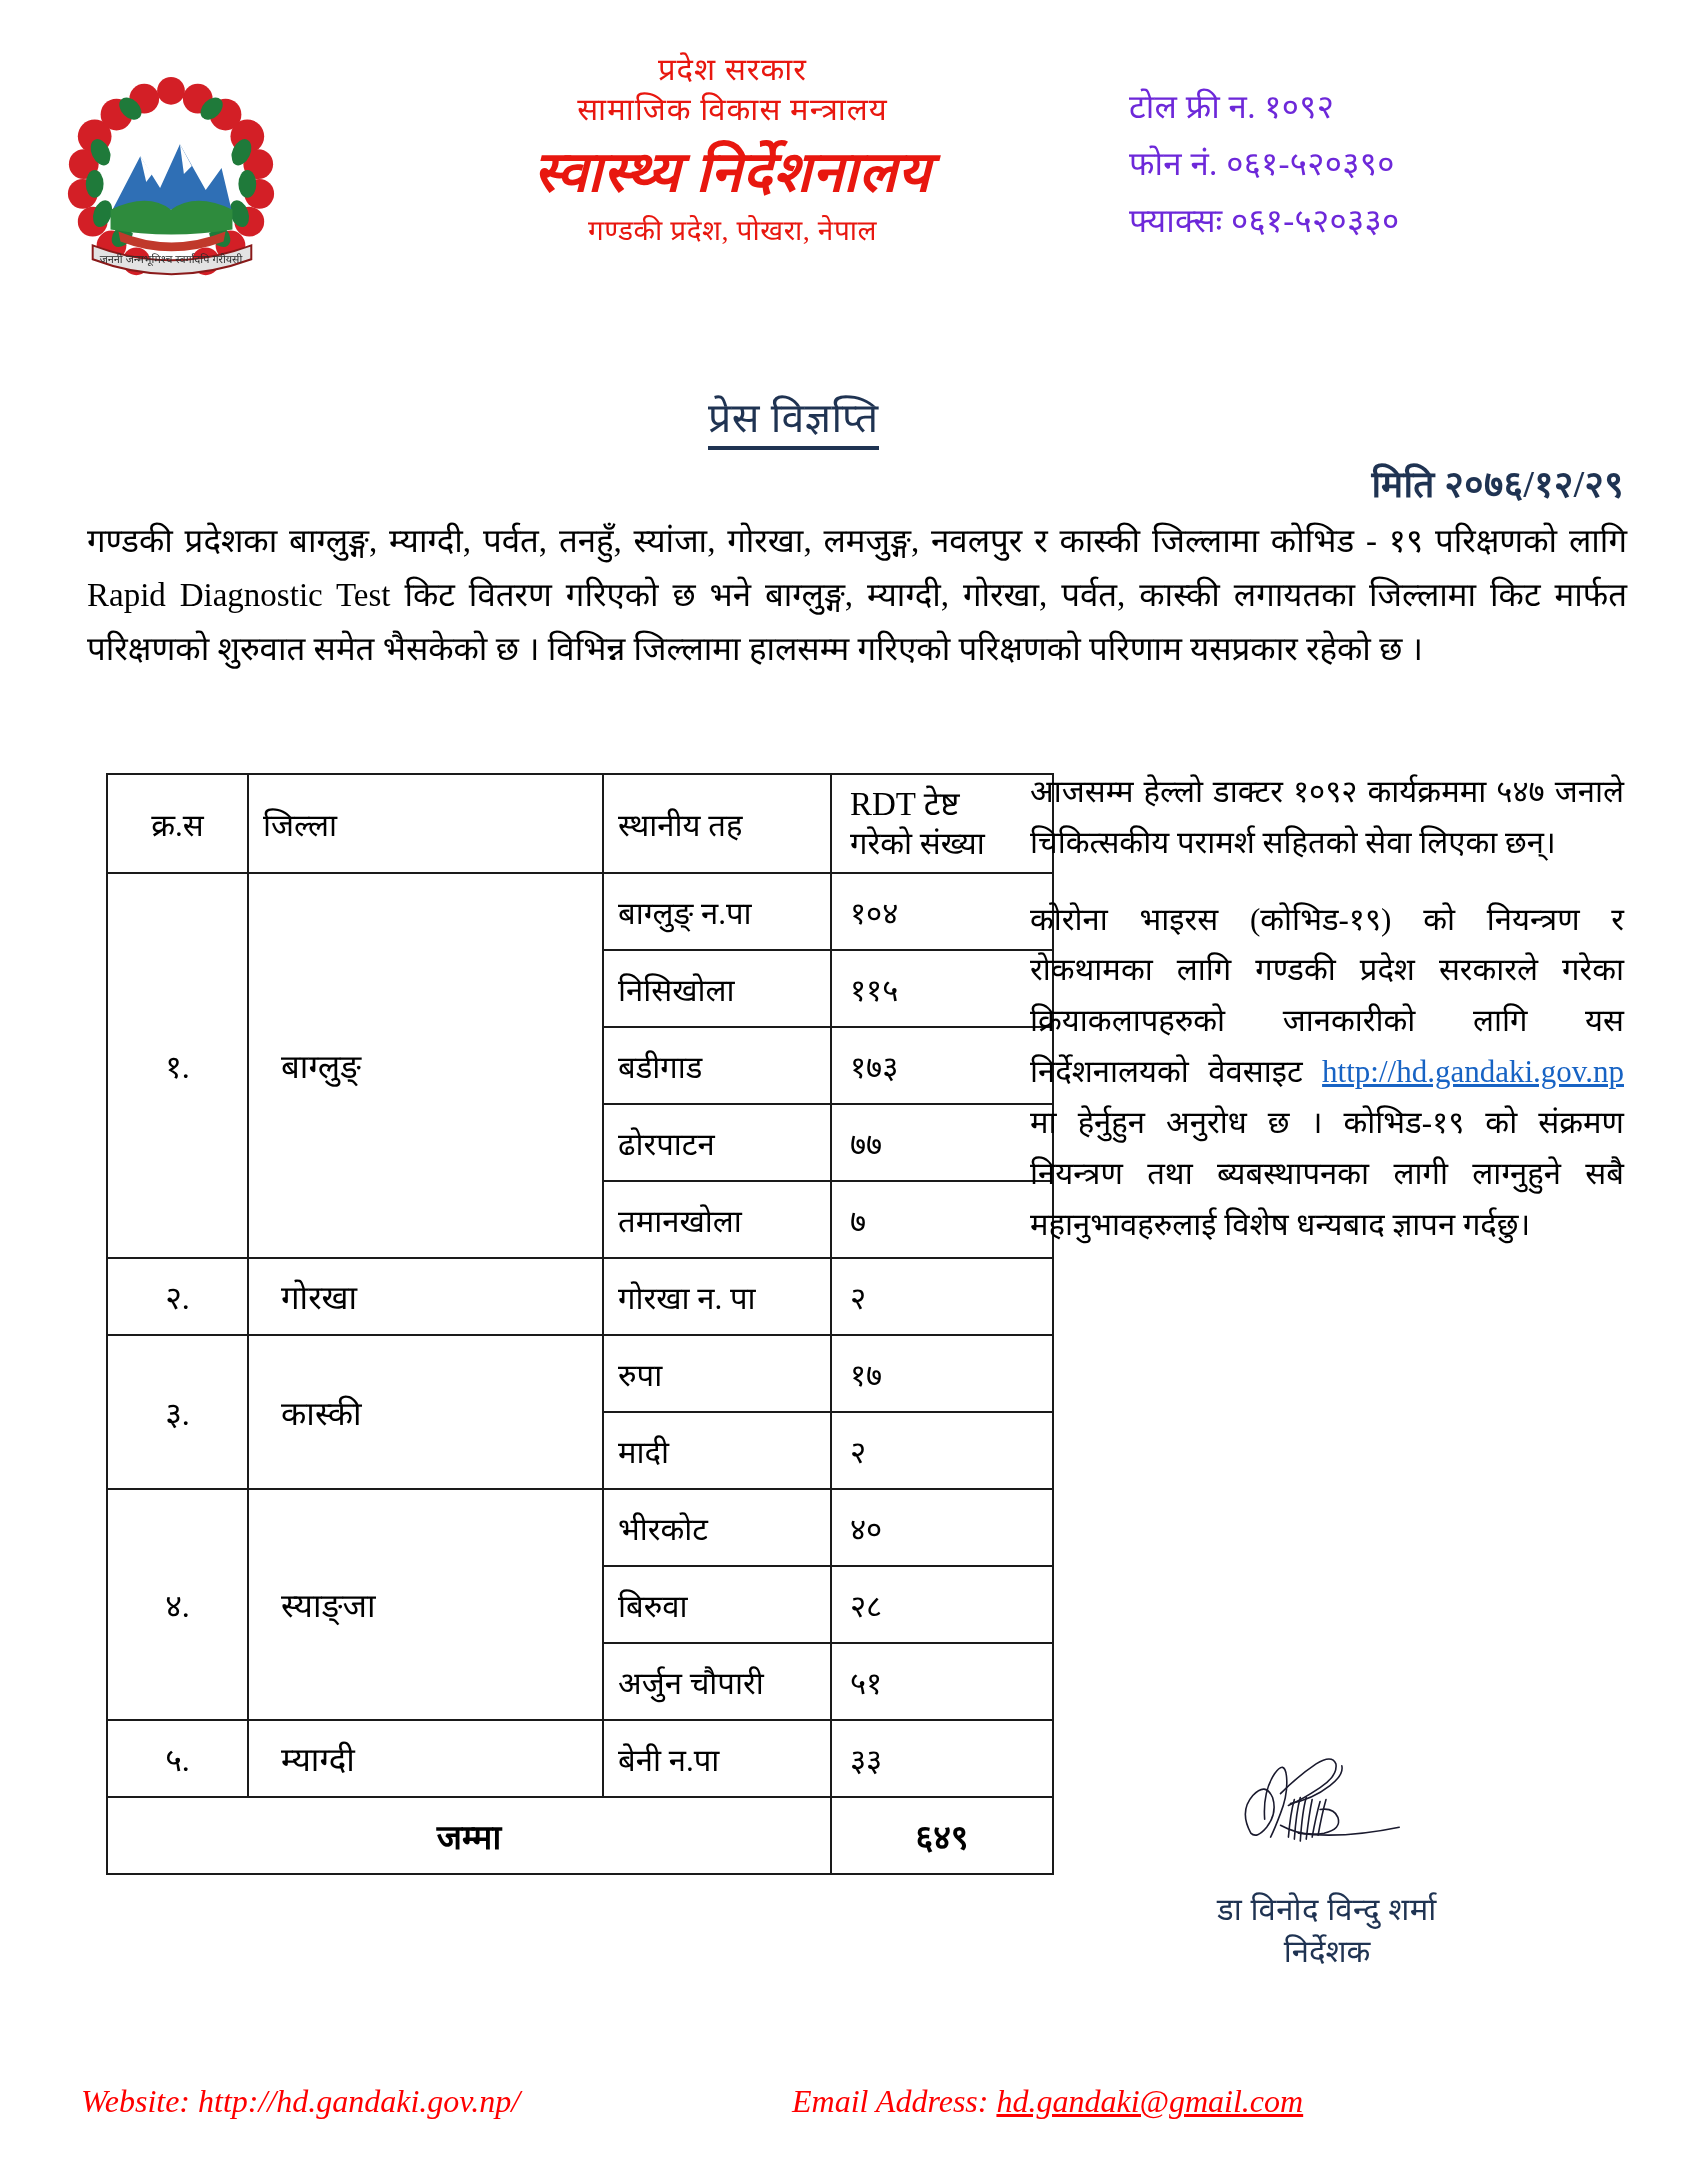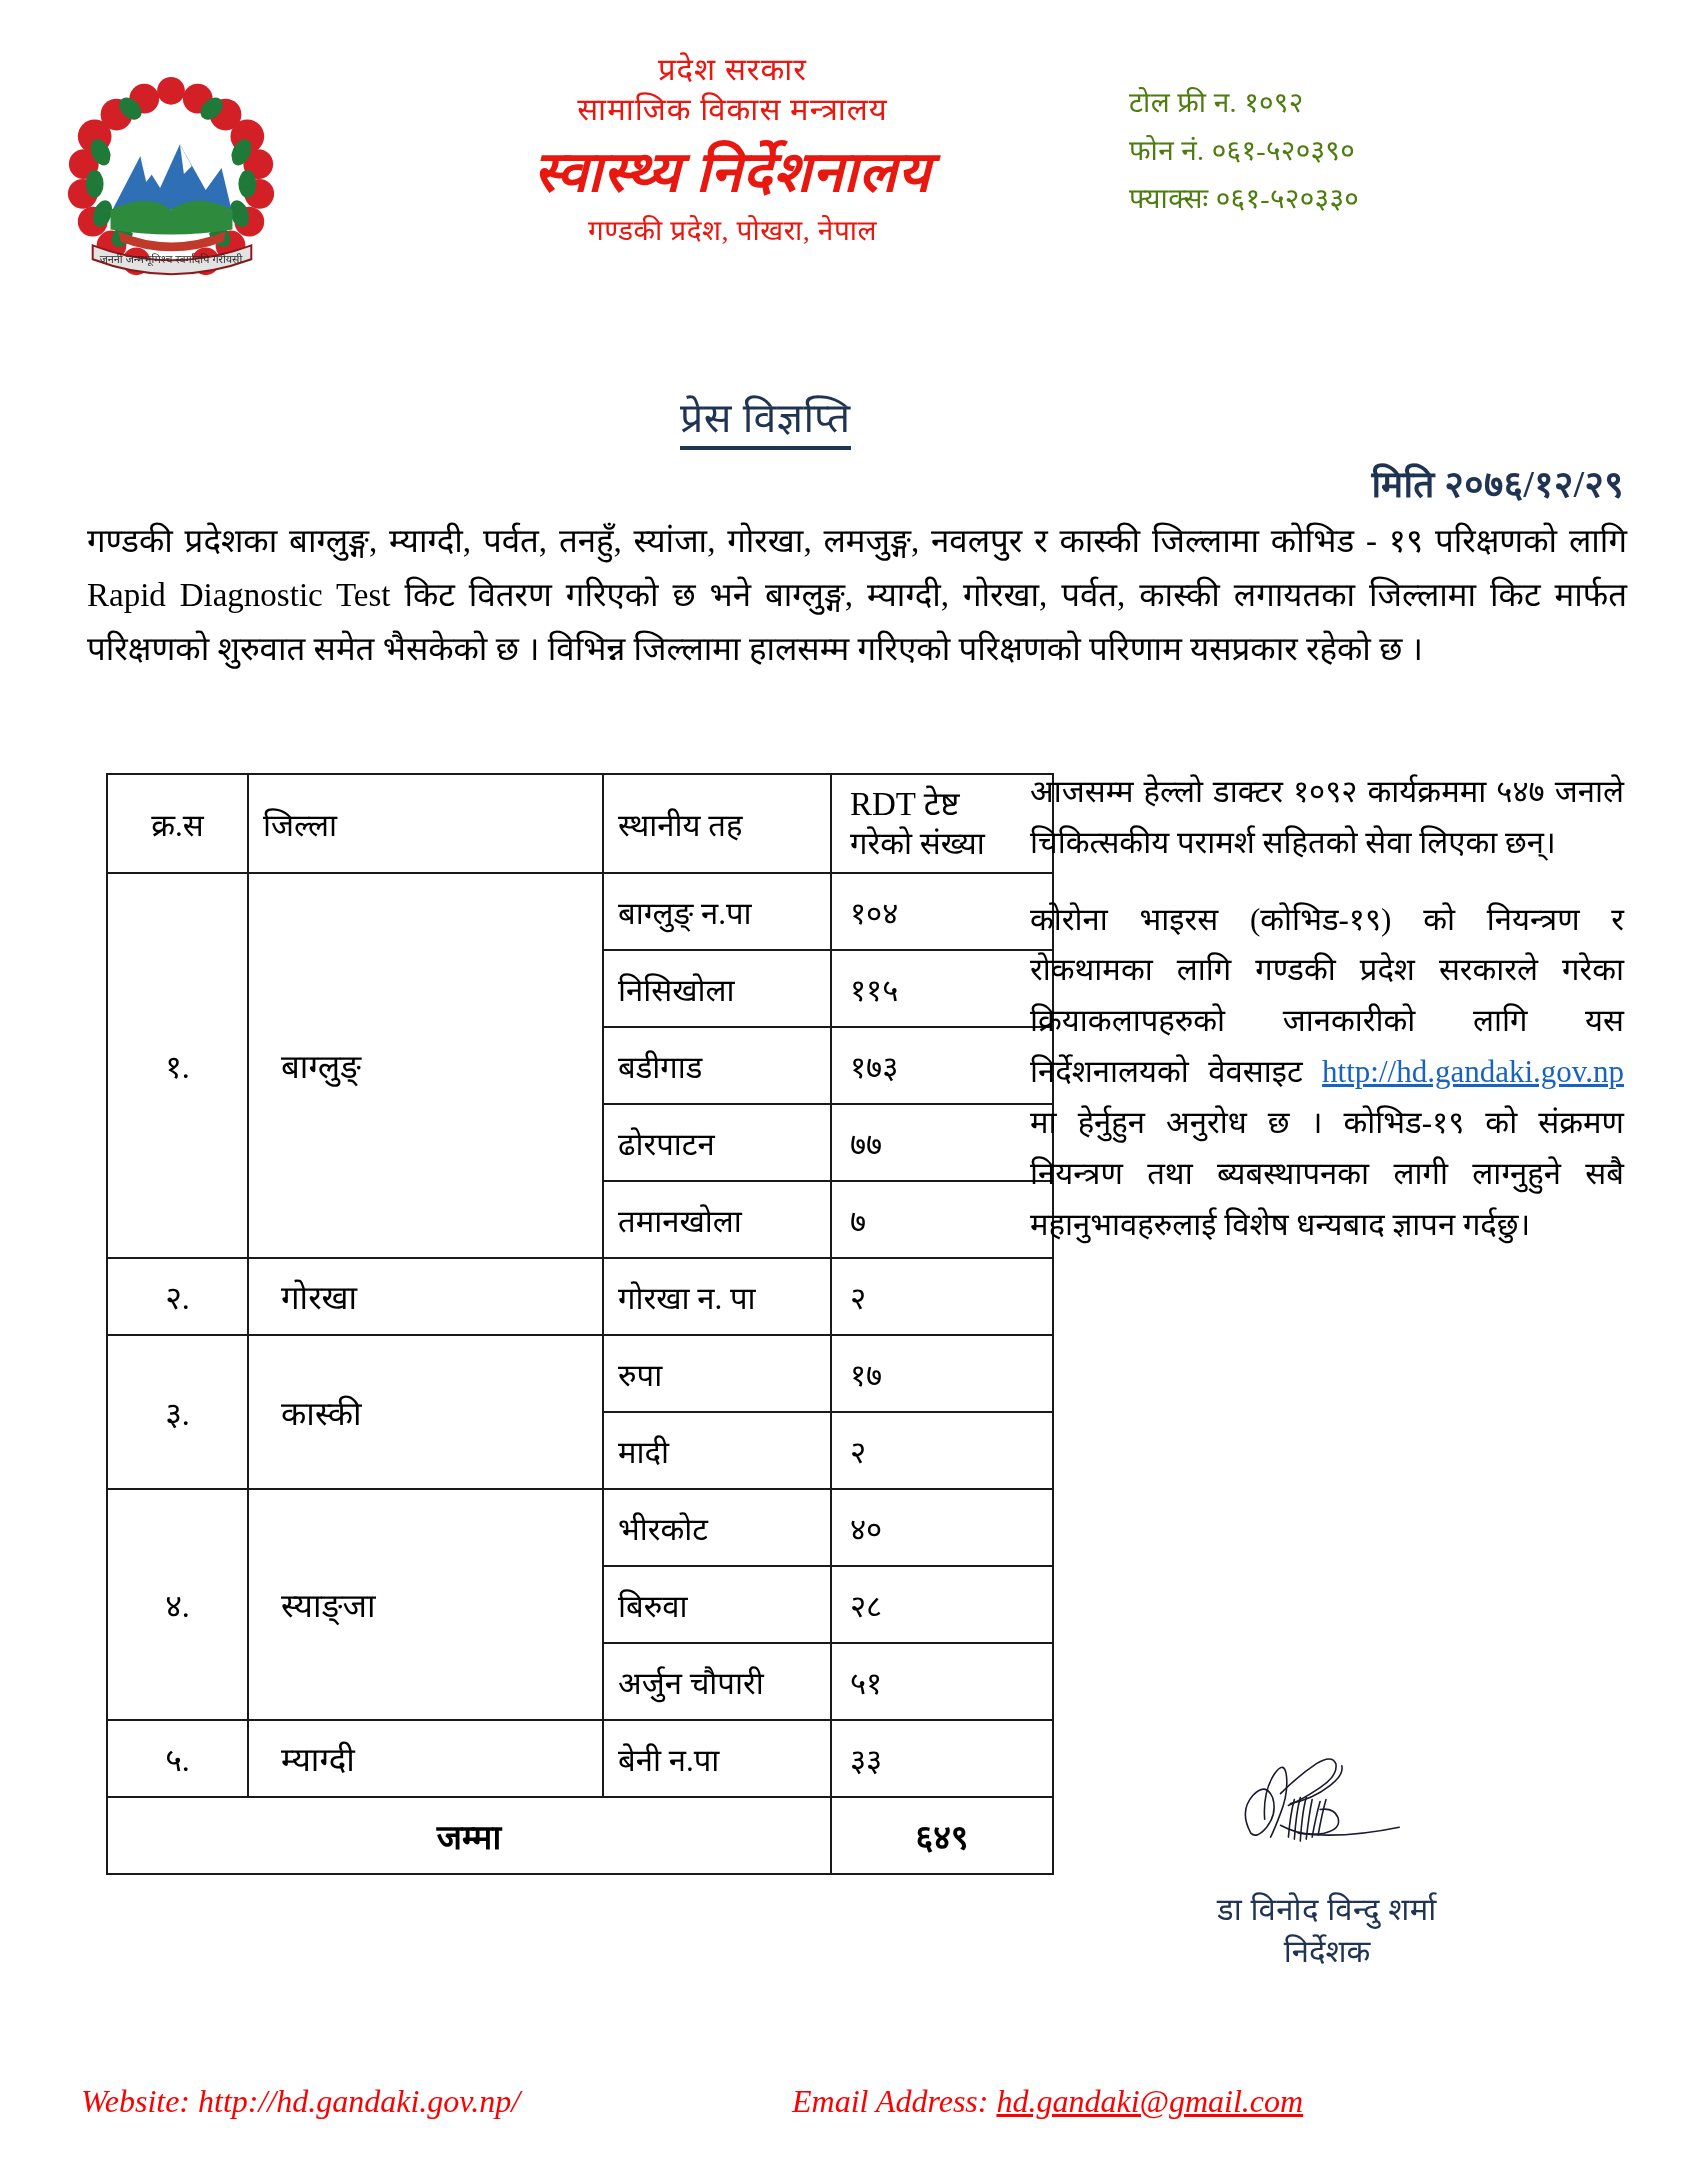--- a/index.html
+++ b/index.html
@@ -62,30 +62,30 @@
   .hc-line4 {
     font-size: 28px;
     line-height: 1.5;
     letter-spacing: 0.5px;
   }
 
   .header-contact {
     position: absolute;
     left: 1129px;
     top: 28px;
-    font-size: 28px;
+    font-size: 33px;
     line-height: 1.72;
-    color: #4d7c0f;
+    color: #6d28d9;
     letter-spacing: 0.3px;
   }
 
   
   .press-title {
     position: absolute;
-    left: 680px;
+    left: 708px;
     top: 388px;
     font-size: 41px;
     color: #1f3352;
     font-weight: 500;
     letter-spacing: 0.5px;
   }
   .press-title span.u {
     border-bottom: 4px solid #1f3352;
     padding-bottom: 5px;
   }

